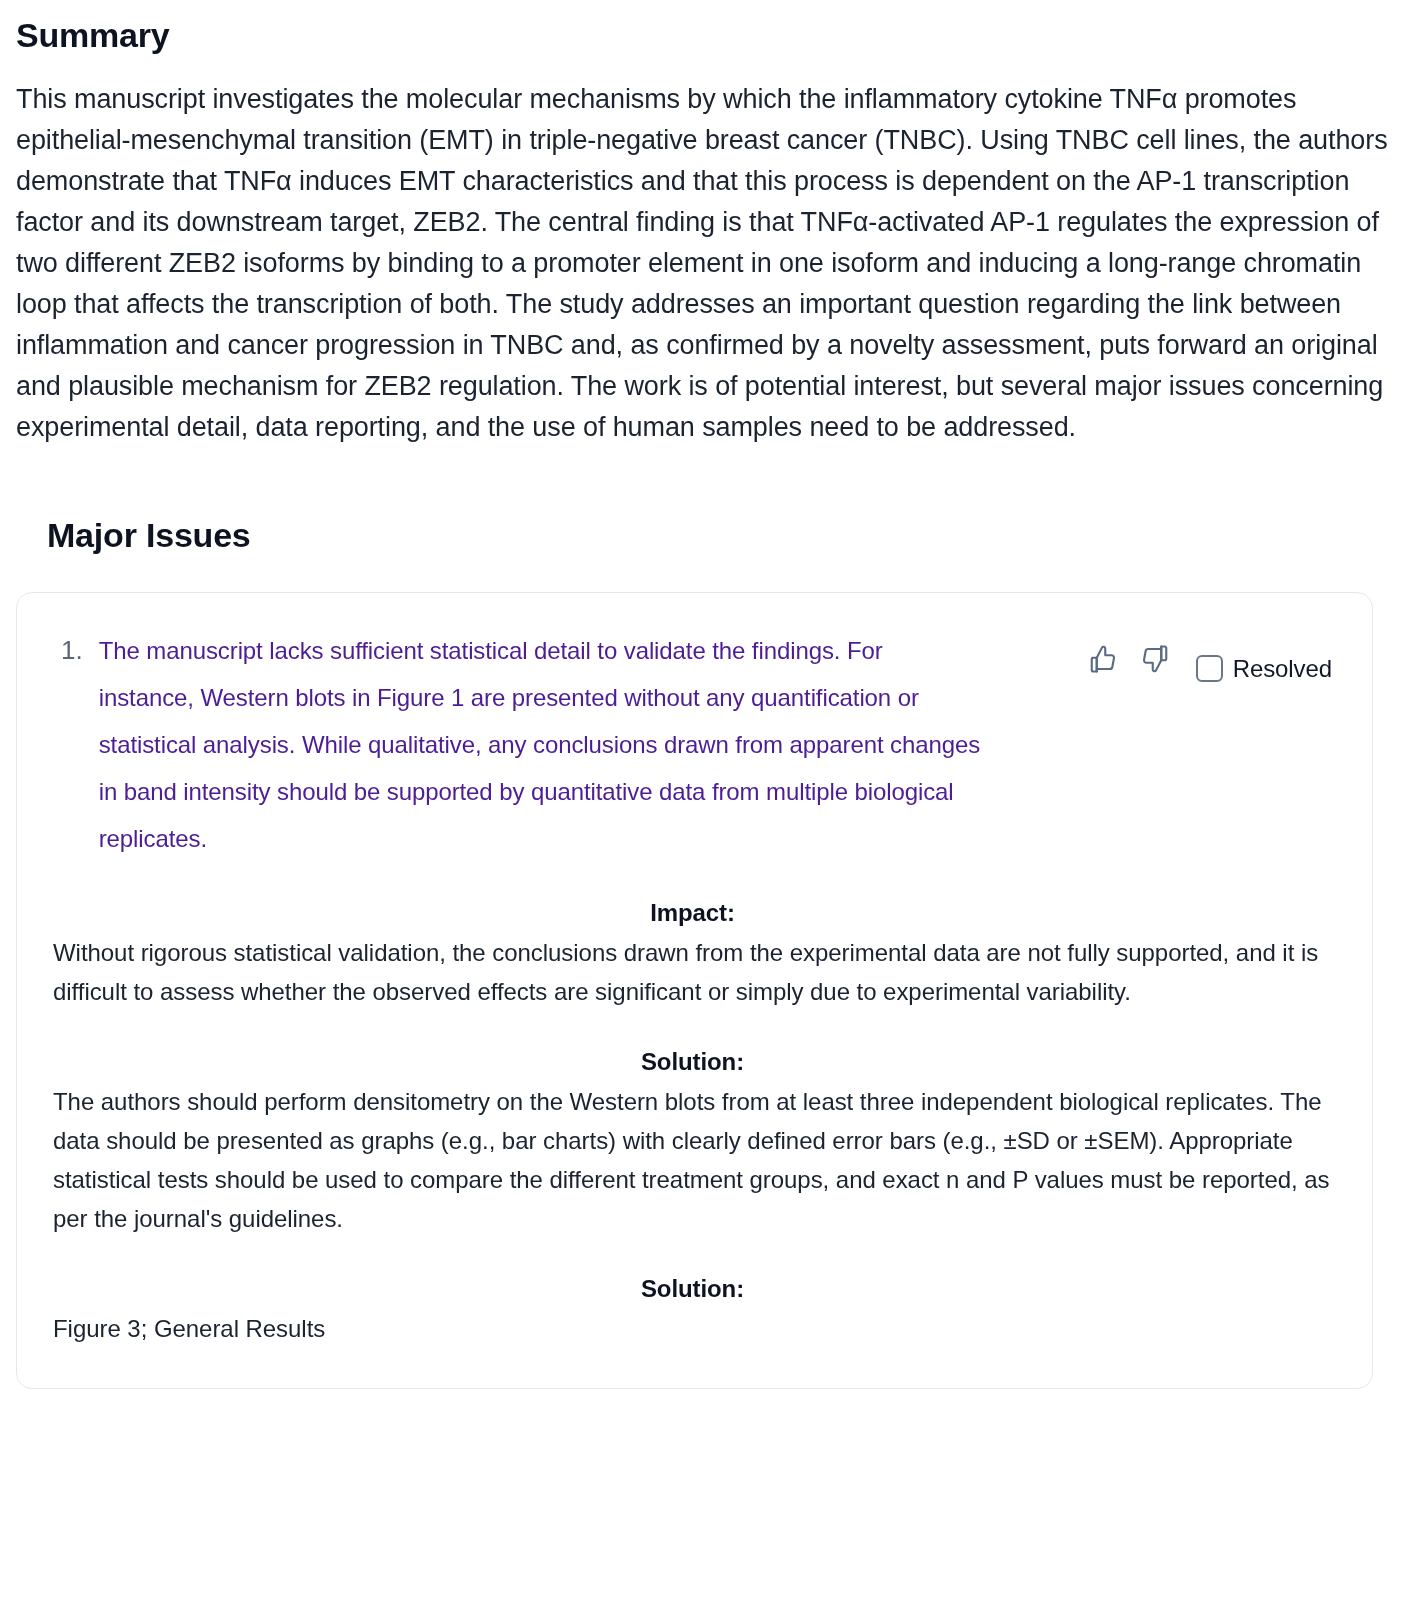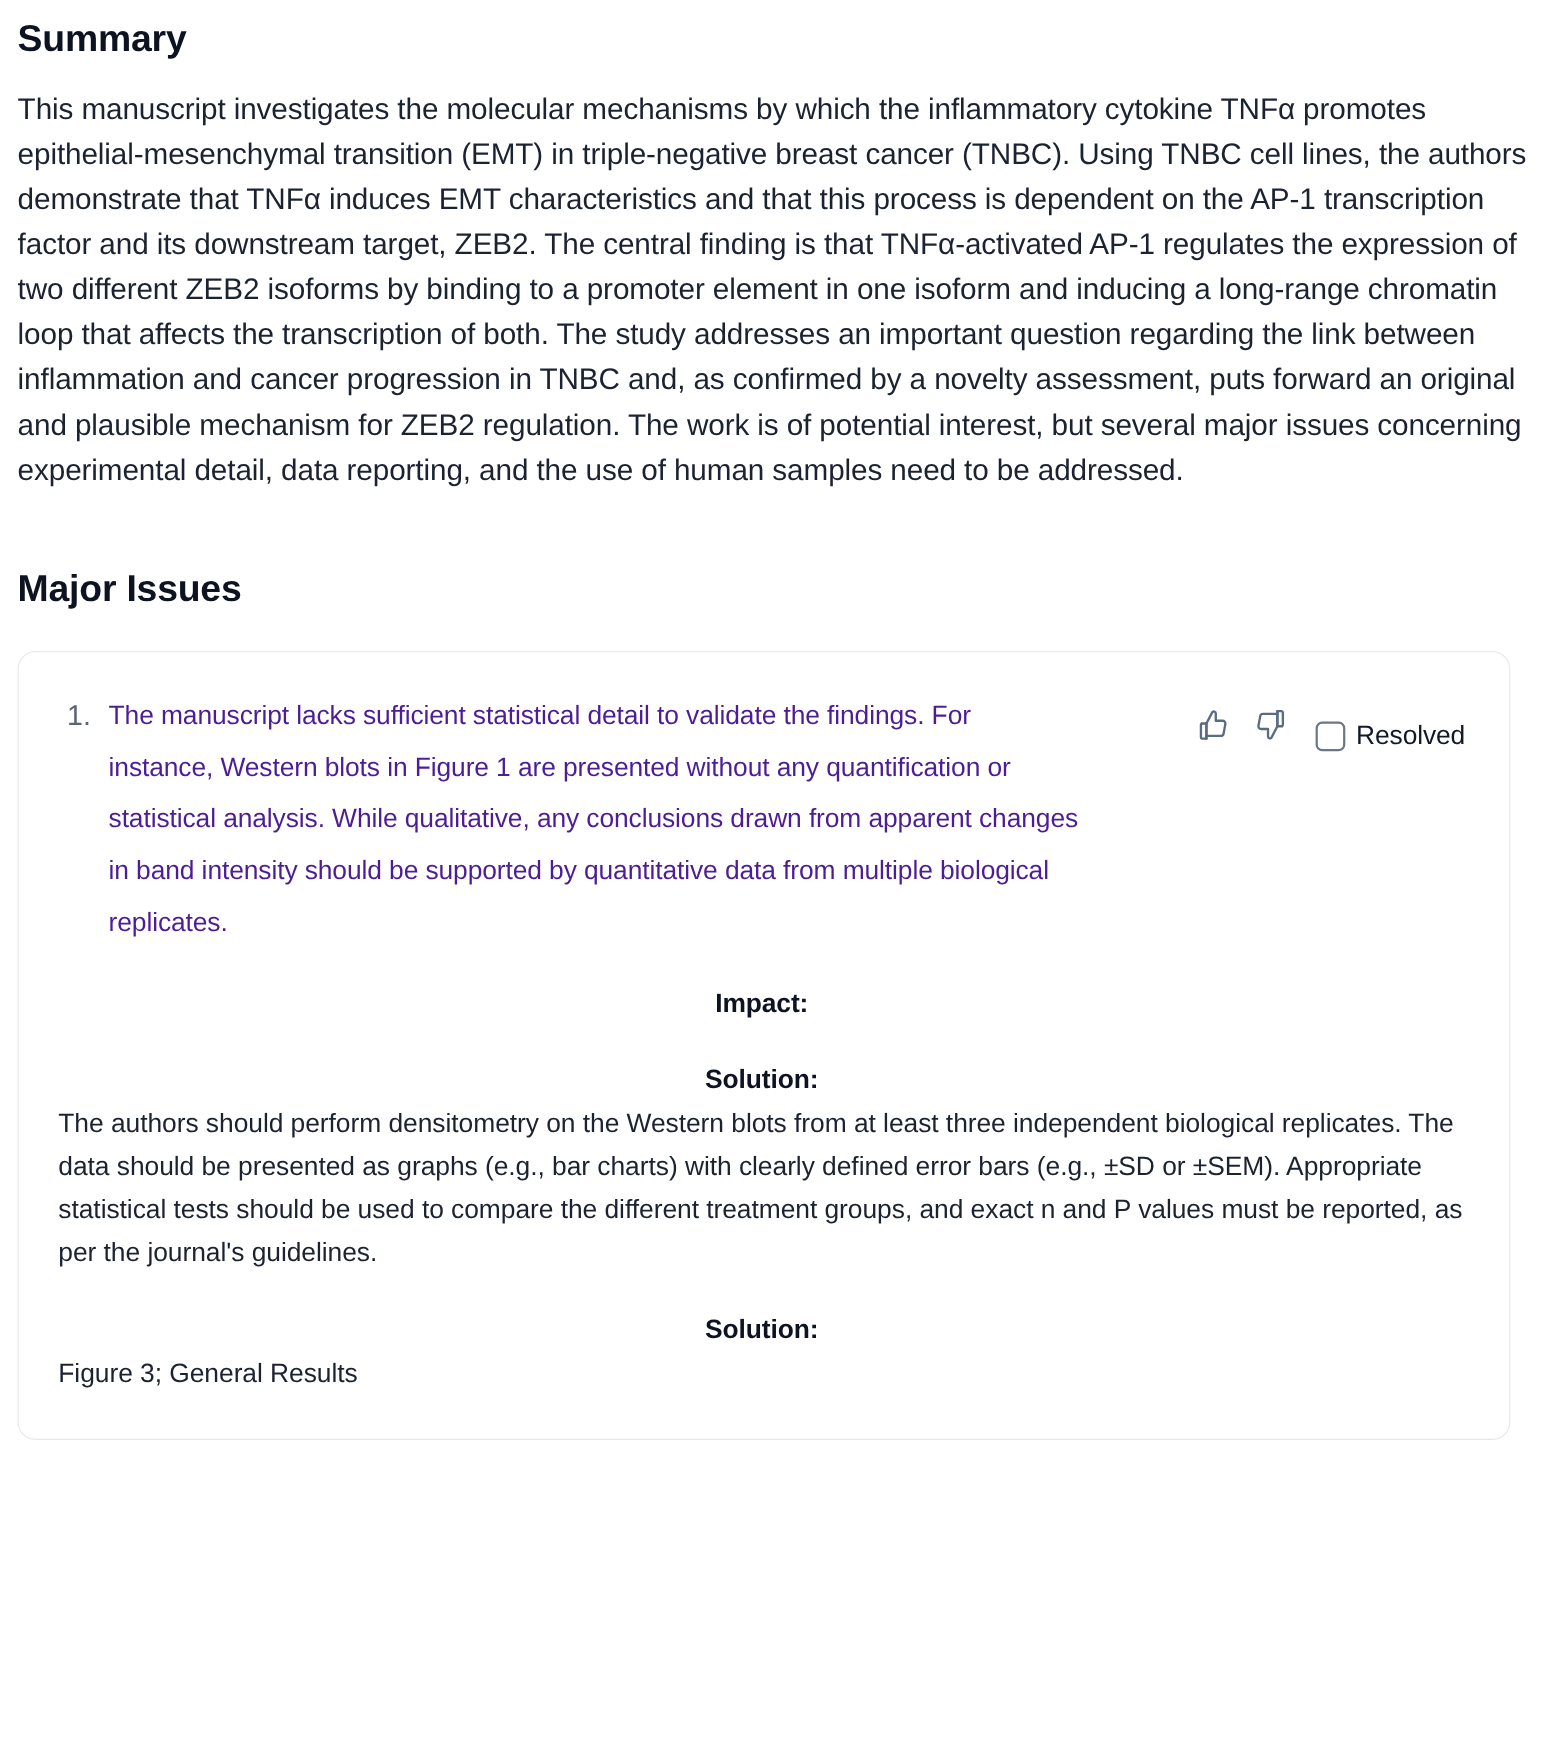--- a/index.html
+++ b/index.html
@@ -26,20 +26,21 @@
     font-size: 34px;
     font-weight: 600;
     letter-spacing: -0.2px;
     color: #0d1321;
     margin: 0 0 22px 0;
     line-height: 1.25;
   }
   .section-heading.major {
     margin-top: 66px;
     margin-bottom: 36px;
+    margin-left: 31px;
   }
 
   
   .summary-text {
     font-size: 27px;
     line-height: 41px;
     color: #1b2230;
     margin: 0;
     max-width: 1390px;
     font-weight: 400;
@@ -108,21 +109,21 @@
     background: transparent;
     border: none;
     padding: 0;
     cursor: pointer;
     color: #5b6b84;
   }
   .icon-btn svg { display: block; }
 
   .resolved-wrap {
     display: flex;
-    align-items: flex-end;
+    align-items: flex-start;
     gap: 10px;
     margin-left: 6px;
     cursor: pointer;
     margin-top: 20px;
   }
   .checkbox {
     width: 27px;
     height: 27px;
     border: 2px solid #6b7687;
     border-radius: 6px;
@@ -204,20 +205,21 @@
         <label class="resolved-wrap">
           <span class="checkbox"></span>
           <span class="resolved-label">Resolved</span>
         </label>
 
       </div>
     </div>
 
     <div class="detail-block">
       <div class="detail-label">Impact:</div>
+      <div class="detail-body">Without rigorous statistical validation, the conclusions drawn from the experimental data are not fully supported, and it is difficult to assess whether the observed effects are significant or simply due to experimental variability.</div>
     </div>
 
     <div class="detail-block">
       <div class="detail-label">Solution:</div>
       <div class="detail-body">The authors should perform densitometry on the Western blots from at least three independent biological replicates. The data should be presented as graphs (e.g., bar charts) with clearly defined error bars (e.g., ±SD or ±SEM). Appropriate statistical tests should be used to compare the different treatment groups, and exact n and P values must be reported, as per the journal's guidelines.</div>
     </div>
 
     <div class="detail-block">
       <div class="detail-label">Solution:</div>
       <div class="detail-body">Figure 3; General Results</div>

